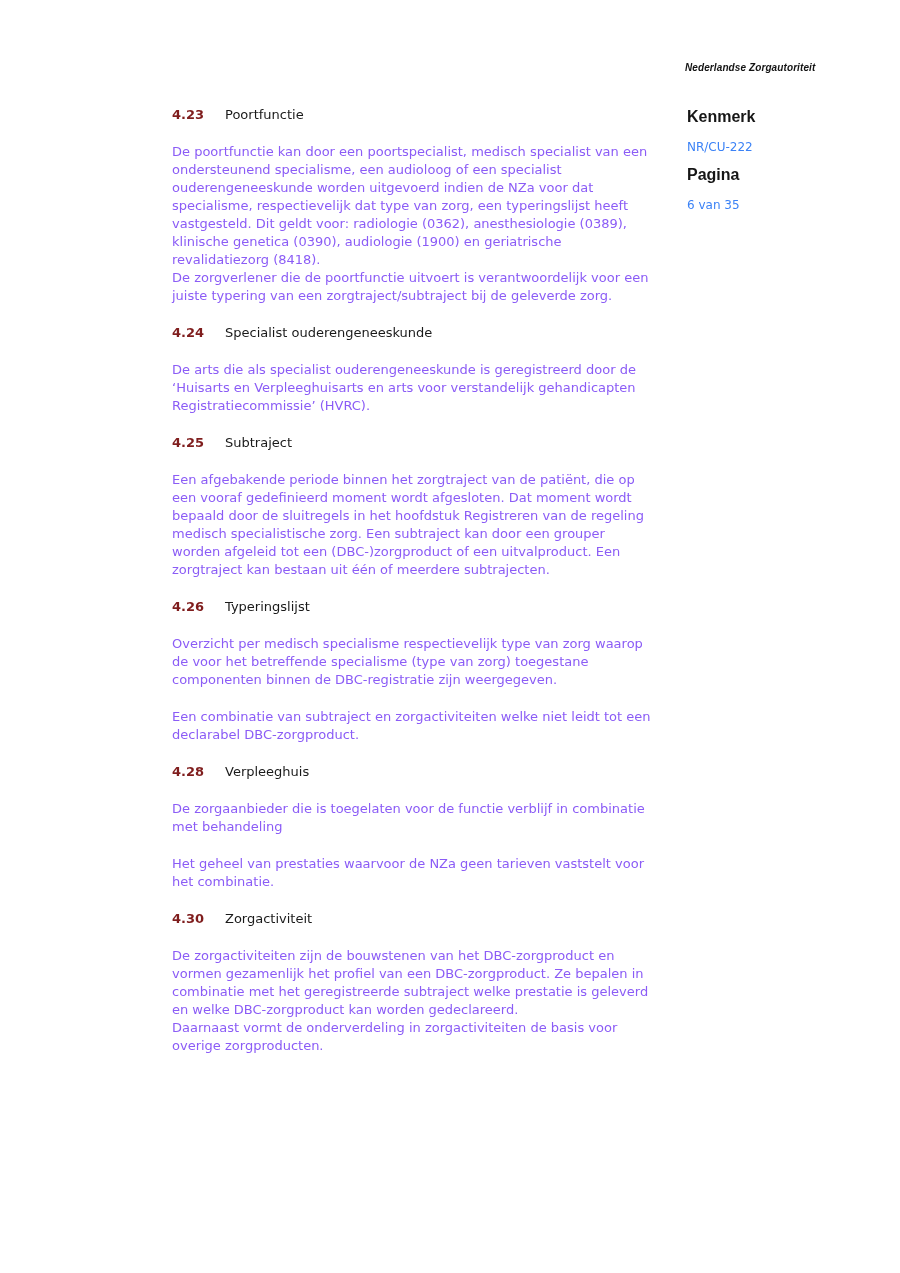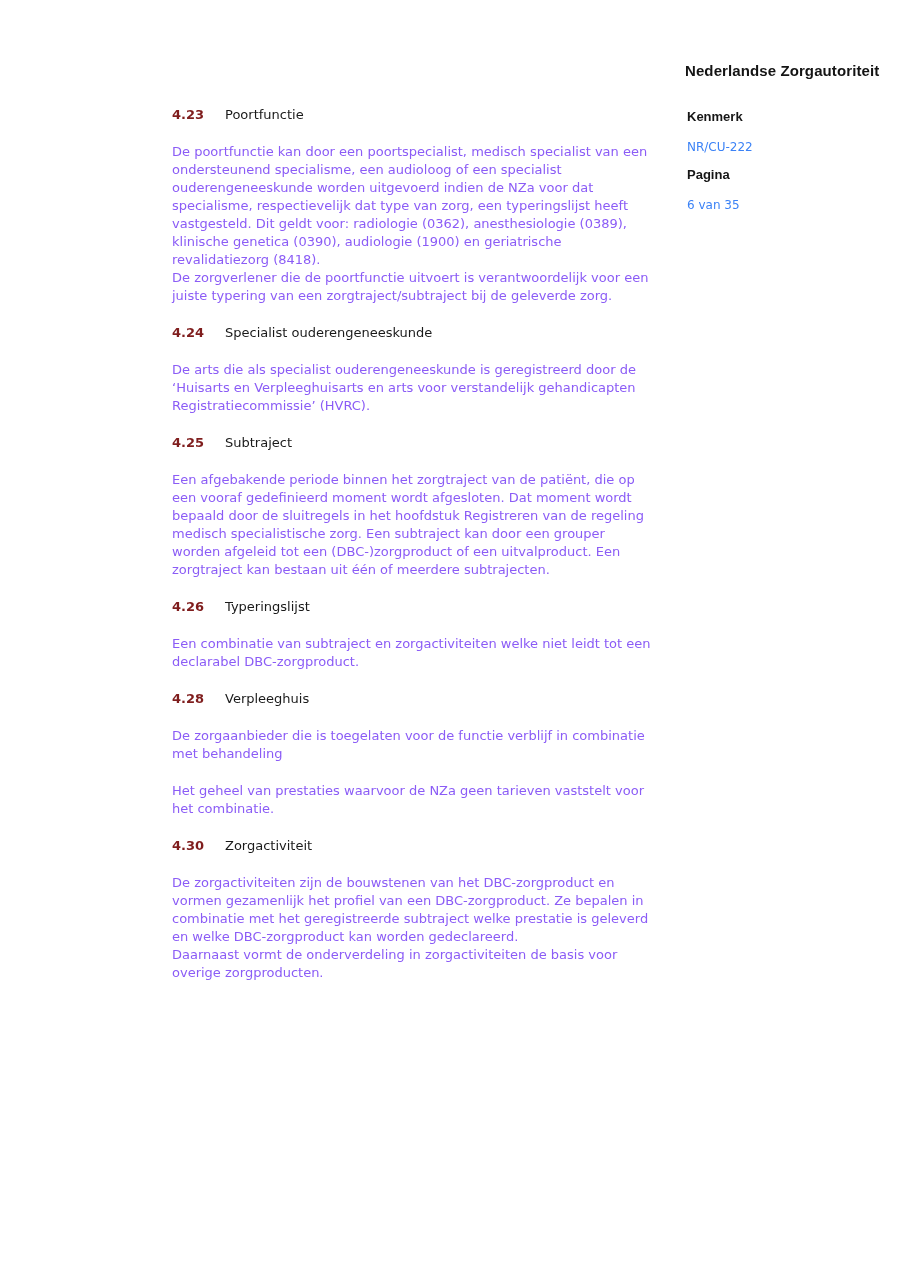--- a/index.html
+++ b/index.html
@@ -19,37 +19,38 @@
     position: absolute;
     inset: 0;
     background: #ffffff;
   }
   
   .page-header {
     position: absolute;
     left: 685px;
     top: 62px;
     font-family: "Liberation Sans", sans-serif;
-    font-size: 15px;
+    font-size: 10px;
     font-weight: bold;
     color: #141414;
     letter-spacing: 0.1px;
     white-space: nowrap;
+    font-style: italic;
   }
   
   .meta {
     position: absolute;
     left: 687px;
     top: 110px;
     width: 160px;
   }
   .meta-group { margin: 0 0 13px 0; }
   .meta-label {
     font-family: "Liberation Sans", sans-serif;
-    font-size: 13px;
+    font-size: 16px;
     font-weight: bold;
     color: #161616;
     line-height: 13px;
   }
   .meta-value {
     font-size: 12px;
     color: #3b82f6;
     line-height: 15px;
     margin-top: 17px;
   }
@@ -135,20 +136,23 @@
 bepaald door de sluitregels in het hoofdstuk Registreren van de regeling
 medisch specialistische zorg. Een subtraject kan door een grouper
 worden afgeleid tot een (DBC-)zorgproduct of een uitvalproduct. Een
 zorgtraject kan bestaan uit één of meerdere subtrajecten.</p>
   </section>
 
   <section class="doc-section">
     <h2 class="sec-heading">
       <span class="sec-num">4.26</span><span class="sec-title">Typeringslijst</span>
     </h2>
+    <p class="sec-body">Overzicht per medisch specialisme respectievelijk type van zorg waarop
+de voor het betreffende specialisme (type van zorg) toegestane
+componenten binnen de DBC-registratie zijn weergegeven.</p>
   </section>
 
   <section class="doc-section">
     <p class="sec-body">Een combinatie van subtraject en zorgactiviteiten welke niet leidt tot een
 declarabel DBC-zorgproduct.</p>
   </section>
 
   <section class="doc-section">
     <h2 class="sec-heading">
       <span class="sec-num">4.28</span><span class="sec-title">Verpleeghuis</span>

